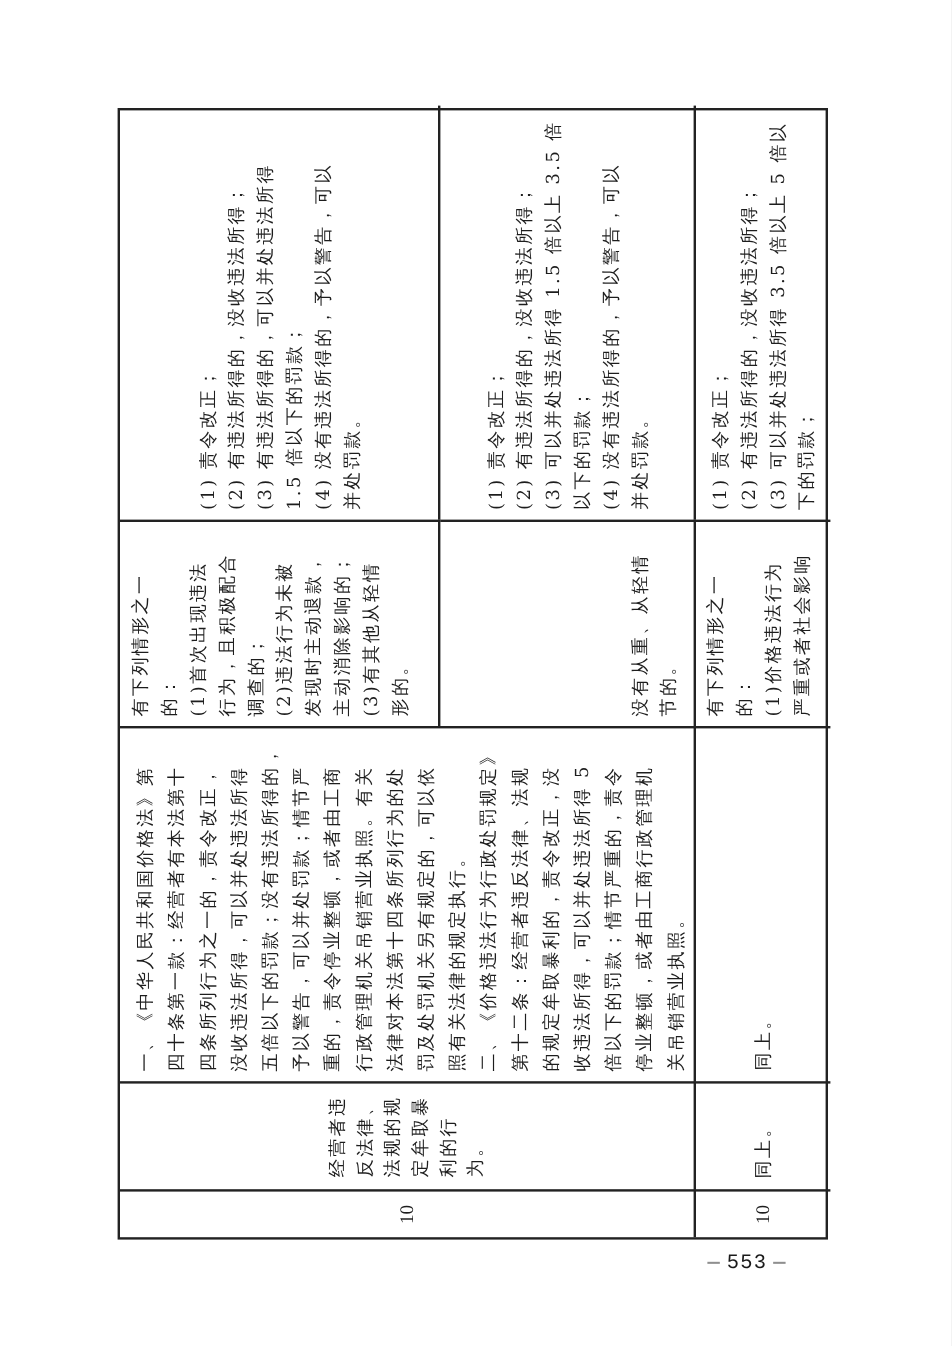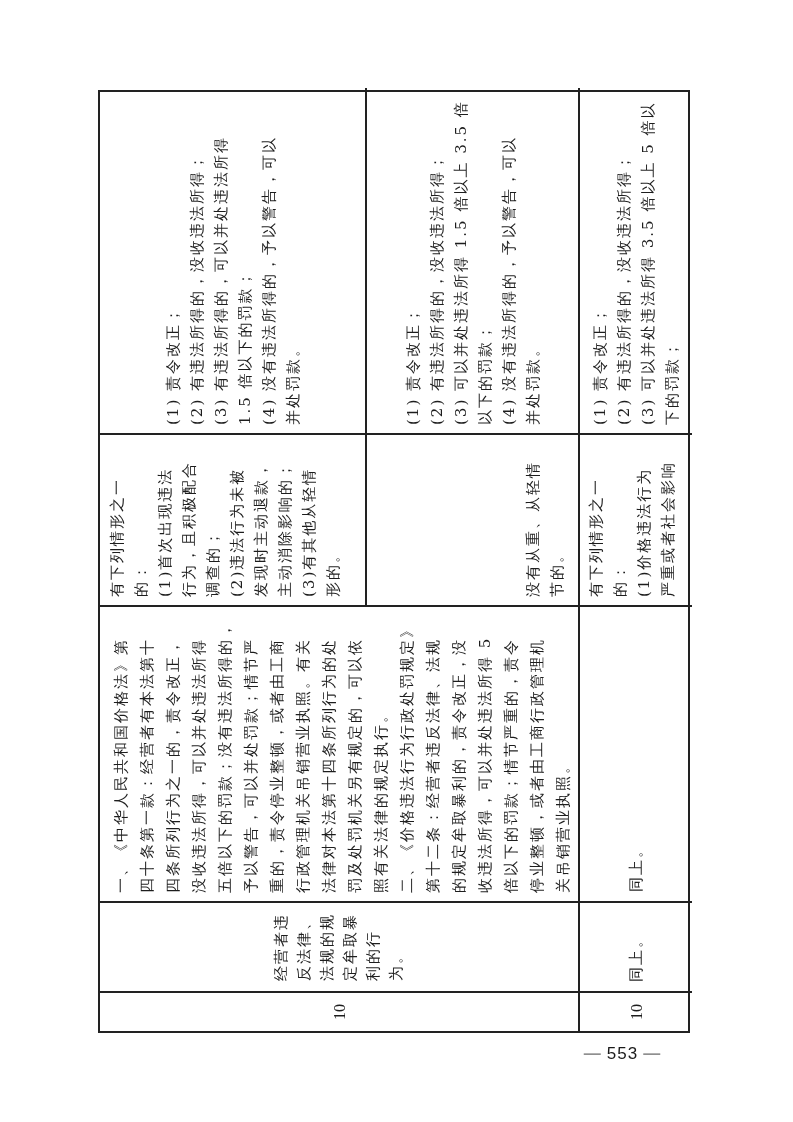--- a/index.html
+++ b/index.html
@@ -34,21 +34,21 @@
   .basis{line-height:26px; padding-top:8px;}
   .penalty{line-height:24px;}
   .violation{line-height:23px; padding-left:10px;}
   .serial{font-family:"Liberation Serif","DejaVu Serif",serif; font-size:16px; letter-spacing:0;}
   .ditto{padding-left:9px;}
   .circ{line-height:24px;}
   .circ3,.pen3{line-height:24px; padding-top:4px; padding-bottom:4px;}
   
   .page-number{
     position:absolute; left:570px; top:1044px; width:105px;
-    text-align:center; font-family:Liberation Sans, sans-serif;
+    text-align:center; font-family:Liberation Mono, monospace;
     font-size:17px; letter-spacing:1px; color:#1a1a1a;
   }
   .page-number .dash{color:#8f8f8f; padding:0 5px; font-weight:bold;}
 </style>
 </head>
 <body>
 
 <div class="page">
 
   <div class="rotated-wrap">

